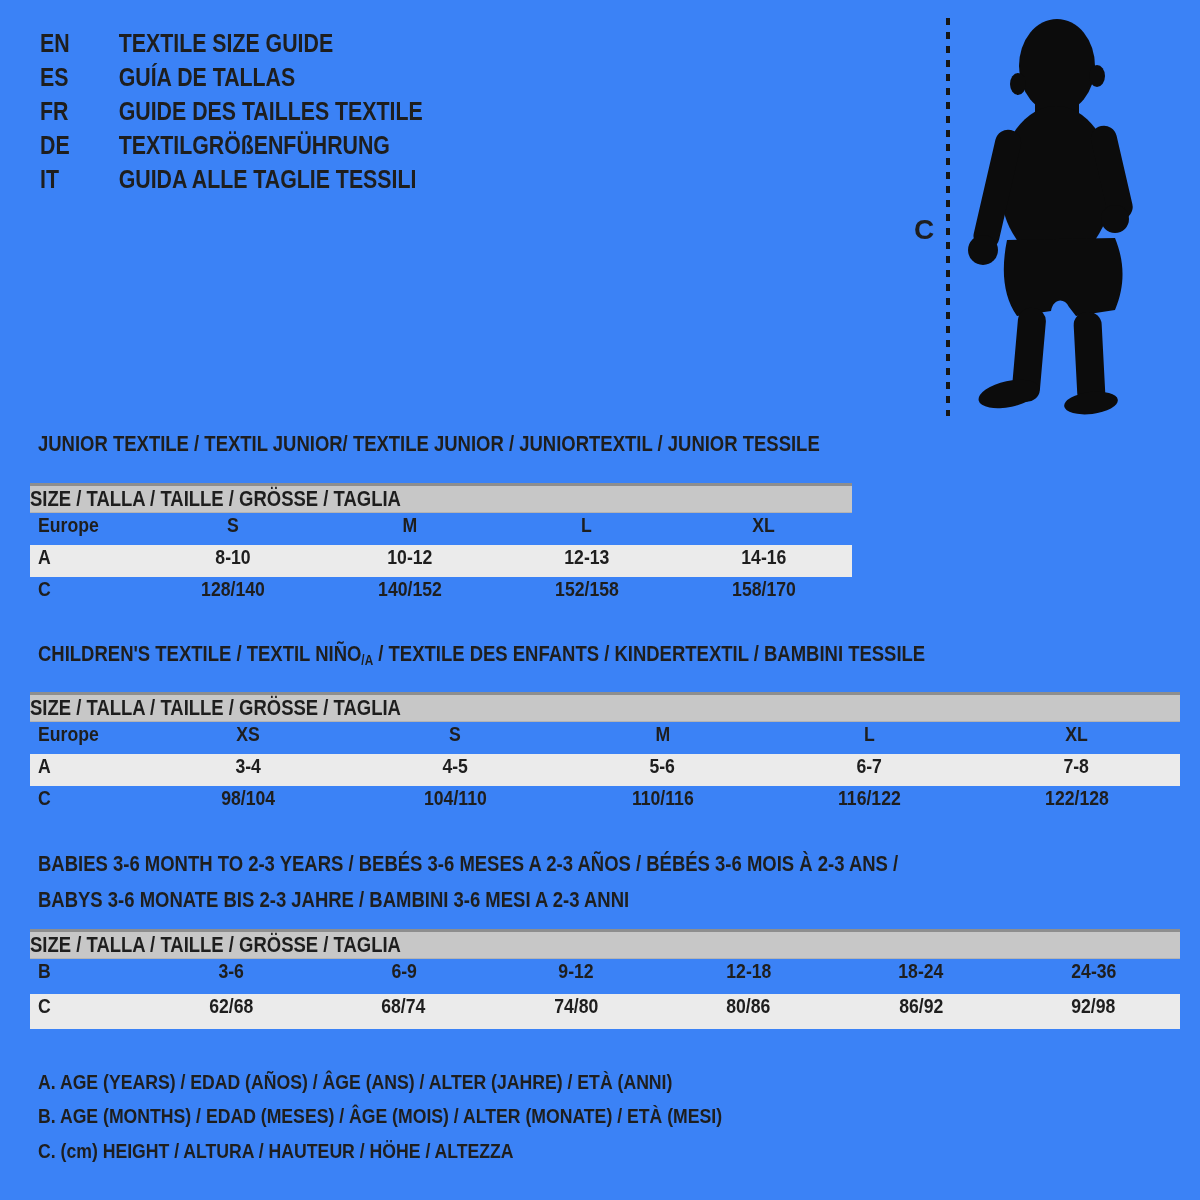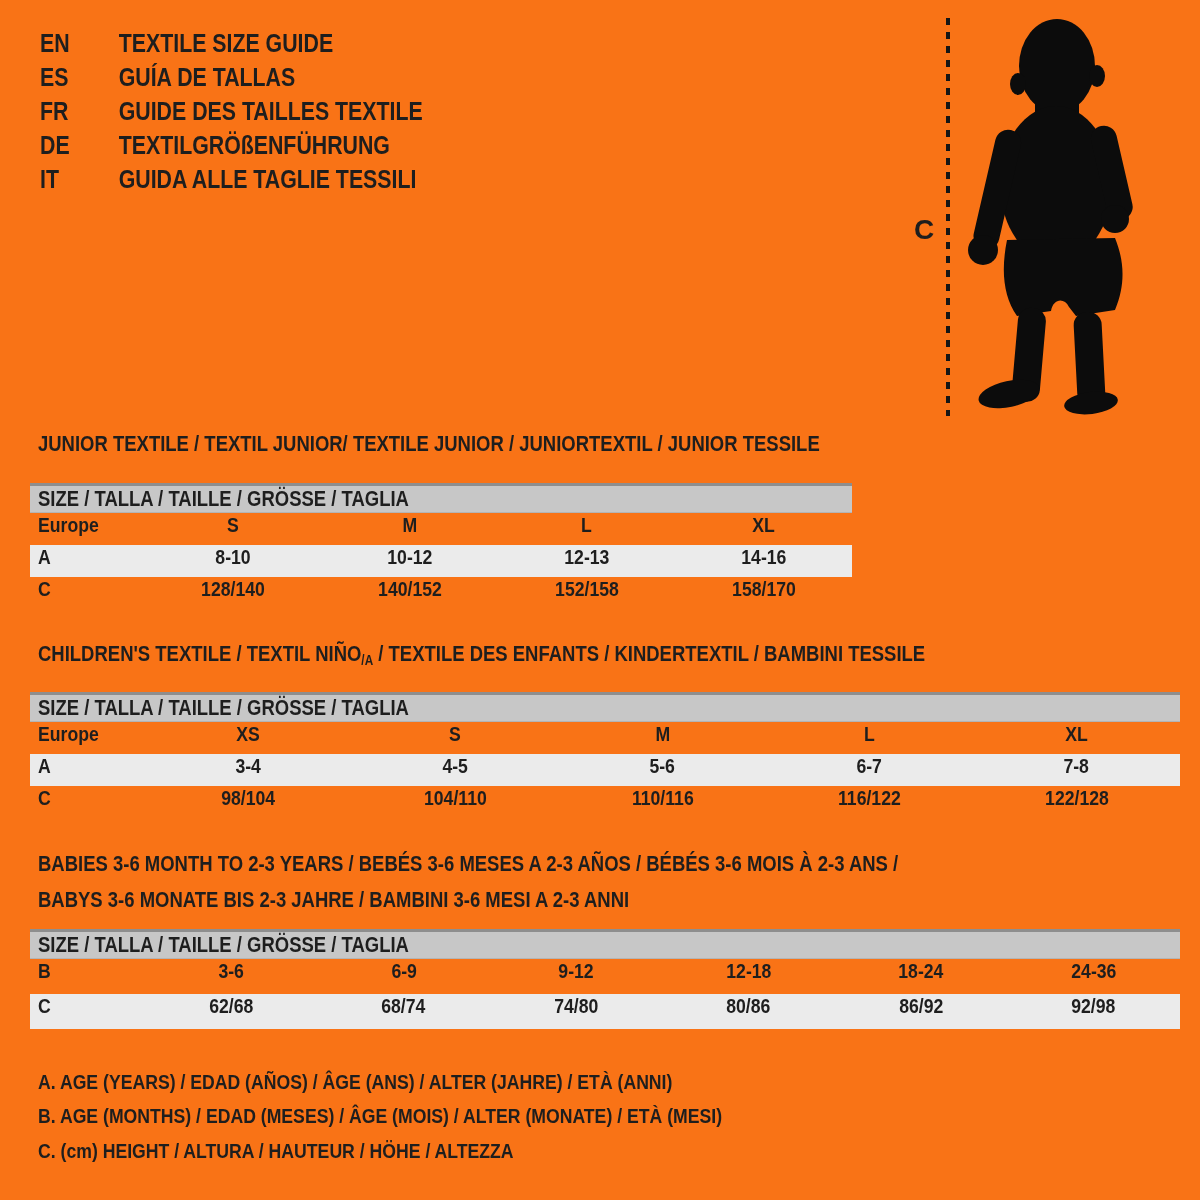--- a/index.html
+++ b/index.html
@@ -1,18 +1,18 @@
 <!DOCTYPE html>
 <html><head>
 <meta charset="utf-8">
 <style>
   html,body{margin:0;padding:0;background:#ffffff;}
   .canvas{
     position:relative;width:1200px;height:1200px;overflow:hidden;
-    background:#f97316;color:#1e1e1e;
+    background:#3b82f6;color:#1e1e1e;
     font-family:"Liberation Sans", sans-serif;font-weight:700;
   }
   
   .sx{display:inline-block;transform:scaleX(0.84);white-space:nowrap;}
   .sx-l{transform-origin:0 50%;}
   .sx-c{transform-origin:50% 50%;}
 
   
   .langs{position:absolute;left:40px;top:26px;}
   .lang-row{display:flex;align-items:center;height:34px;font-size:26px;
@@ -30,21 +30,21 @@
              transform:scaleX(0.84);transform-origin:0 50%;}
   .sub-small{font-size:14px;position:relative;top:4px;}
 
   
   .sg-table{position:absolute;left:30px;}
   .t-junior{top:483px;width:822px;}
   .t-children{top:692px;width:1150px;}
   .t-babies{top:929px;width:1150px;}
   .size-bar{height:30px;background:#c7c7c7;border-top:3px solid #8e8e8e;
             border-bottom:1px solid #b4b4b4;box-sizing:border-box;
-            display:flex;align-items:center;padding-left:8px;font-size:22px;}
+            display:flex;align-items:center;font-size:22px;}
   .trow{display:flex;align-items:flex-start;height:32px;font-size:21px;}
   .t-babies .trow{height:35px;}
   .trow.alt{background:#ebebeb;}
   .lcell{width:115px;padding-left:8px;box-sizing:border-box;}
   .dcell{flex:1;text-align:center;}
 
   
   .legend-line{position:absolute;left:38px;font-size:21px;white-space:nowrap;
                transform:scaleX(0.84);transform-origin:0 50%;}
   .lg-a{top:1070px;} .lg-b{top:1104px;} .lg-c{top:1139px;}

